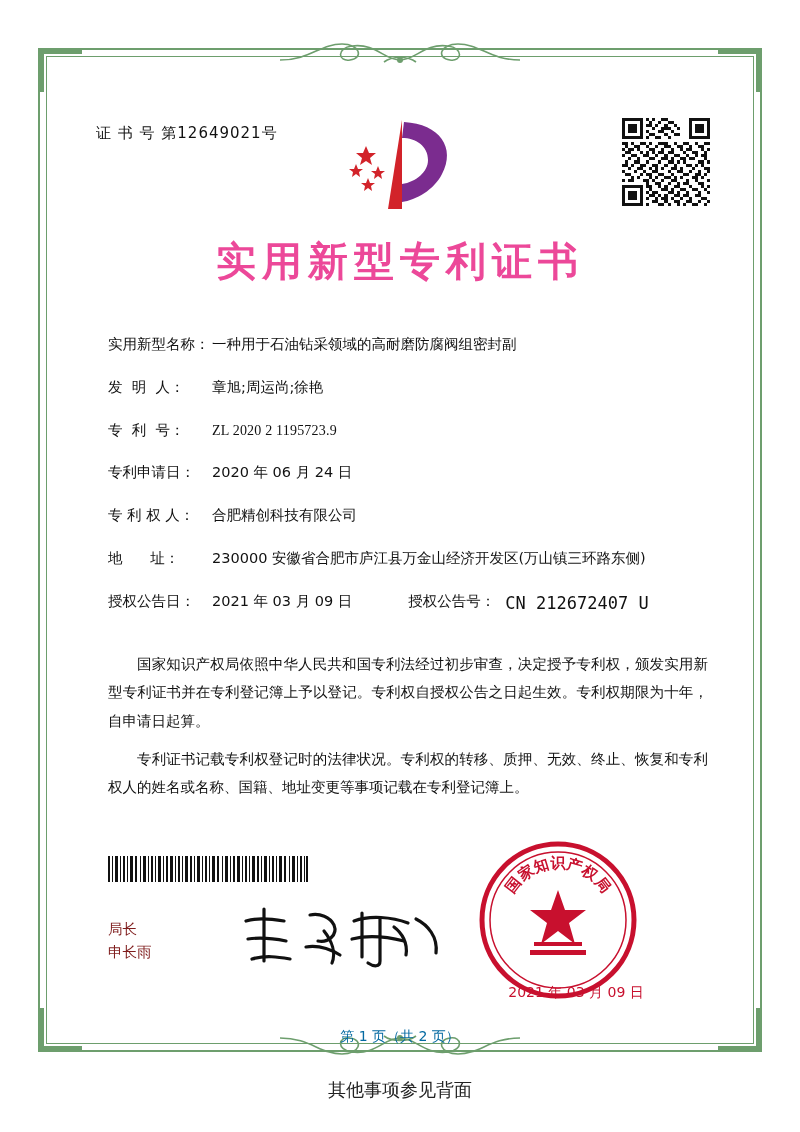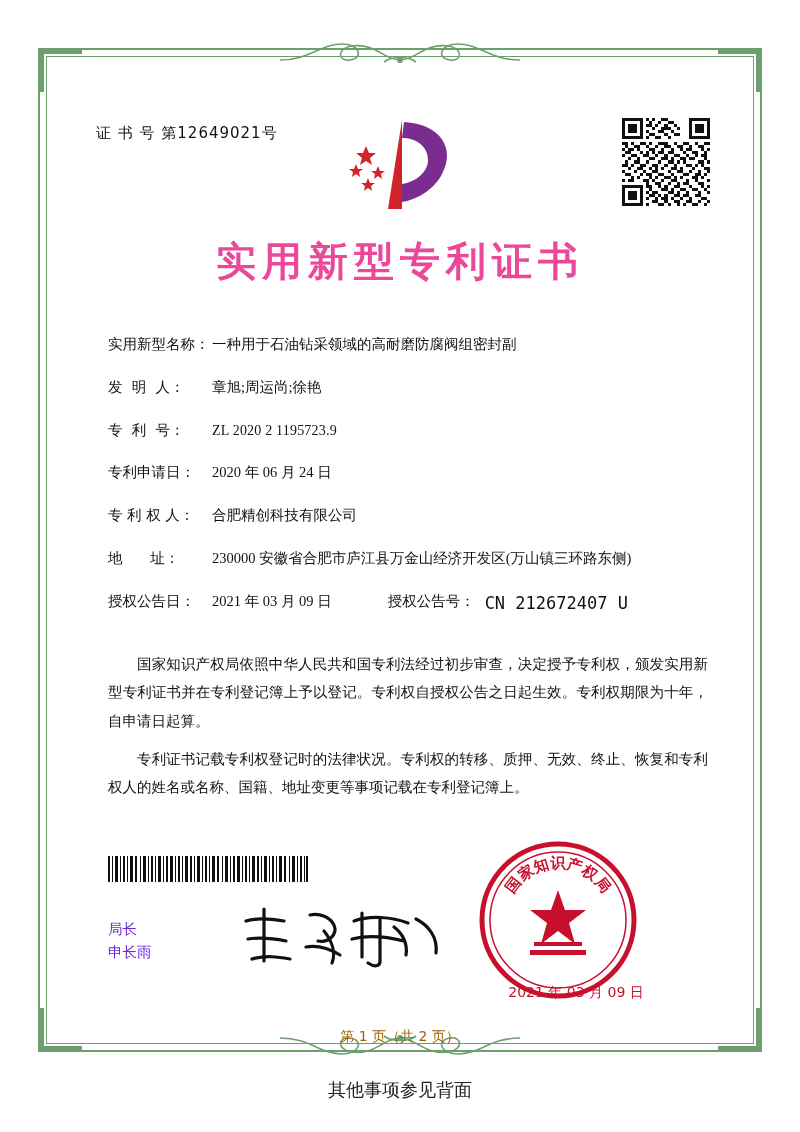--- a/index.html
+++ b/index.html
@@ -103,21 +103,20 @@
     margin-bottom: 21px;
     line-height: 1.5;
   }
   .field-label {
     width: 104px;
     flex: 0 0 104px;
     white-space: pre;
   }
   .field-value {
     flex: 1 1 auto;
-    font-family: Liberation Serif, serif;
   }
   .field-value.mono {
     font-family: Liberation Serif, serif;
     font-size: 14px;
     letter-spacing: 0.2px;
   }
   .field-row.inline-two .field-value { flex: 0 0 auto; }
   .field-label2 {
     flex: 0 0 auto;
     margin-left: 56px;
@@ -150,21 +149,21 @@
     left: 62px; top: 800px;
     width: 200px; height: 26px;
   }
 
   .director-block {
     position: absolute;
     left: 62px; top: 862px;
     font-size: 14.5px;
     line-height: 1.6;
     font-family: "DejaVu Sans", sans-serif;
-    color: #6d28d9;
+    color: #7f1d1d;
   }
 
   .signature {
     position: absolute;
     left: 190px; top: 845px;
     width: 215px; height: 70px;
   }
 
   .seal {
     position: absolute;
@@ -181,21 +180,21 @@
     color: #c8102e;
   }
 
   .page-num {
     position: absolute;
     left: 0; top: 972px;
     width: 708px;
     text-align: center;
     font-size: 14px;
     font-family: "DejaVu Sans", sans-serif;
-    color: #a16207;
+    color: #0369a1;
   }
 
   .footnote {
     position: absolute;
     left: 0; top: 1078px;
     width: 800px;
     text-align: center;
     font-size: 18px;
     font-family: "DejaVu Sans", sans-serif;
     color: #222;

